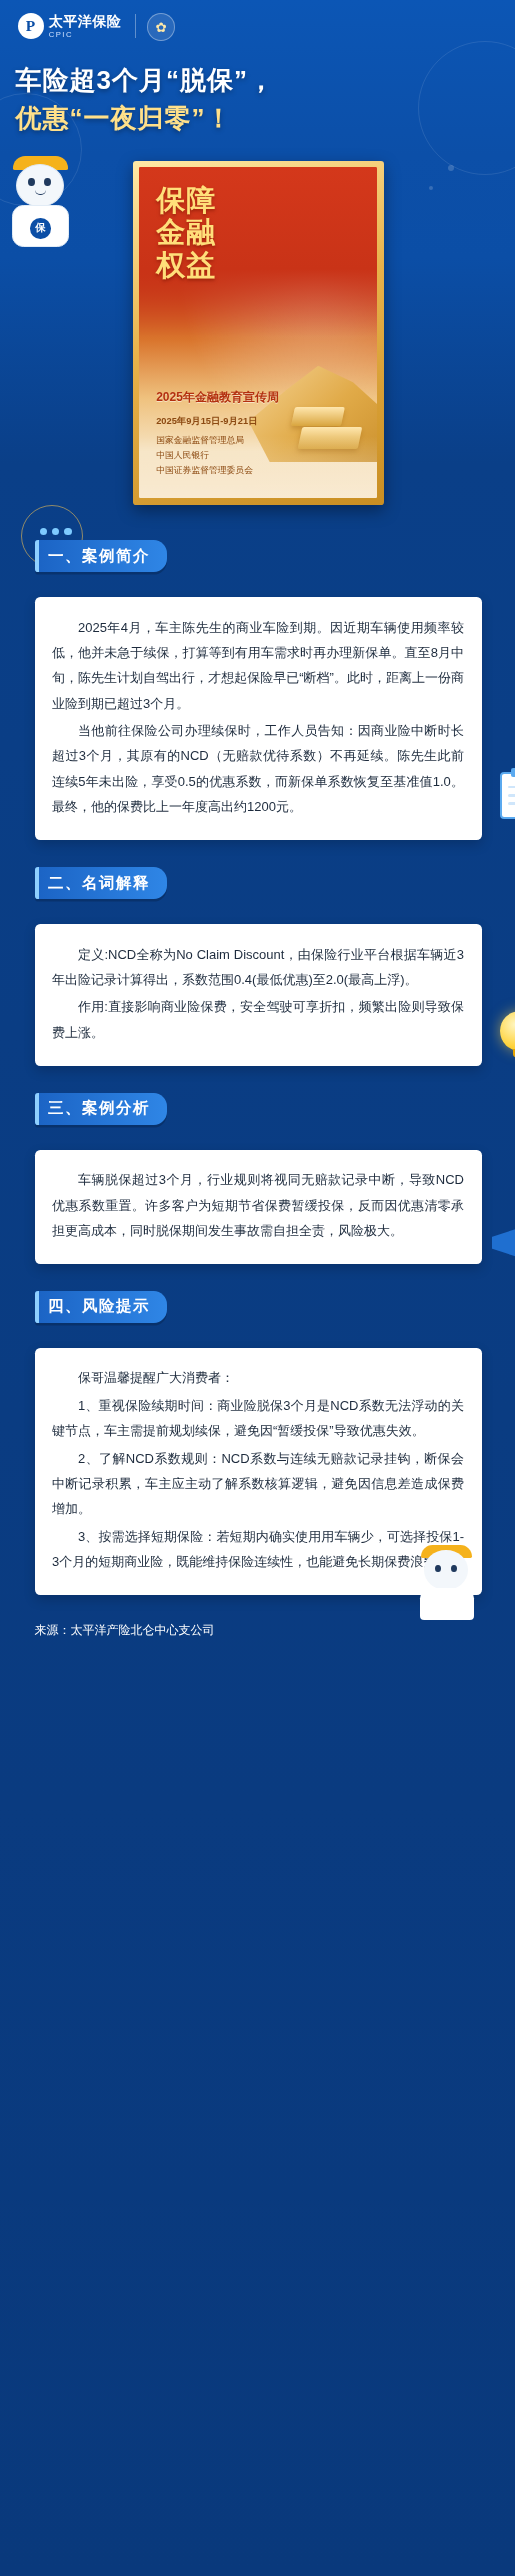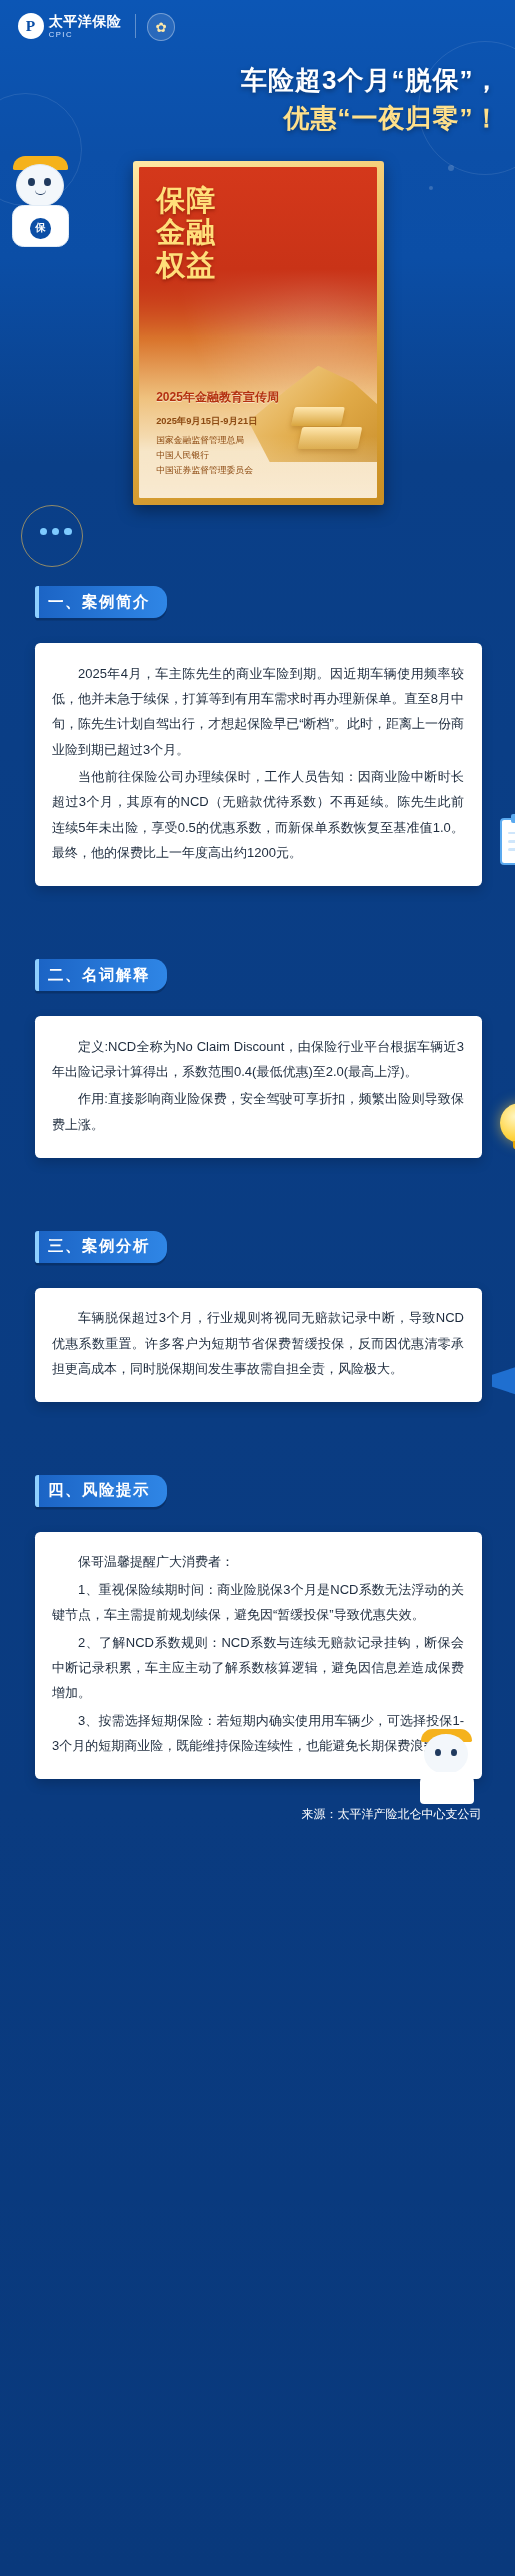--- a/index.html
+++ b/index.html
@@ -59,21 +59,21 @@
     background: rgba(255,255,255,0.12);
     border: 1px solid rgba(255,255,255,0.35);
     display: flex; align-items: center; justify-content: center;
     color: #ffe9a8; font-size: 13.4px;
   }
   
   .title-block {
     position: relative;
     margin-top: 2.1px;
     padding: 0 15.5px;
-    text-align: right;
+    text-align: left;
   }
   .title-line1 {
     color: #ffffff;
     font-size: 26px;
     font-weight: bold;
     letter-spacing: 1px;
     text-shadow: 0 1.5px 5.2px rgba(0,0,0,0.35);
     line-height: 1.25;
   }
   .title-line2 {
@@ -226,21 +226,20 @@
   .section { position: relative; margin-bottom: 27px; }
   .section-head {
     position: relative;
     display: inline-flex;
     align-items: center;
     height: 32px;
     padding: 0 17.5px 0 13.4px;
     background: linear-gradient(90deg, #1b63c4, #2f86e6);
     border-radius: 3.1px 13.4px 13.4px 3.1px;
     box-shadow: 0 2.6px 0 rgba(0,0,0,0.18);
-    margin-top: 46px;
   }
   .section-head::before {
     content: "";
     position: absolute; left: 0; top: 0; width: 4.1px; height: 100%;
     background: #8fd0ff; border-radius: 3.1px 0 0 3.1px;
   }
   .section-head span {
     color: #ffffff; font-size: 15.5px; font-weight: bold; letter-spacing: 1.5px;
   }
   .card {
@@ -285,21 +284,20 @@
     background: #1f6fd0;
     clip-path: polygon(0 32%, 62% 0, 100% 0, 100% 100%, 62% 100%, 0 68%);
     border-radius: 3.1px;
   }
   
   .footer {
     position: relative;
     margin: 5.2px auto 0;
     width: 447px;
     padding-bottom: 24px;
-    text-align: right;
     color: #ffffff;
     font-size: 12px;
   }
   .footer-mascot {
     position: absolute; right: 0; top: -77px; width: 67px; height: 77px;
   }
   .footer-mascot .fhead {
     position: absolute; left: 9.3px; top: 5.2px; width: 44px; height: 40px;
     background: #f3f7fb; border-radius: 23px/20.6px;
   }

